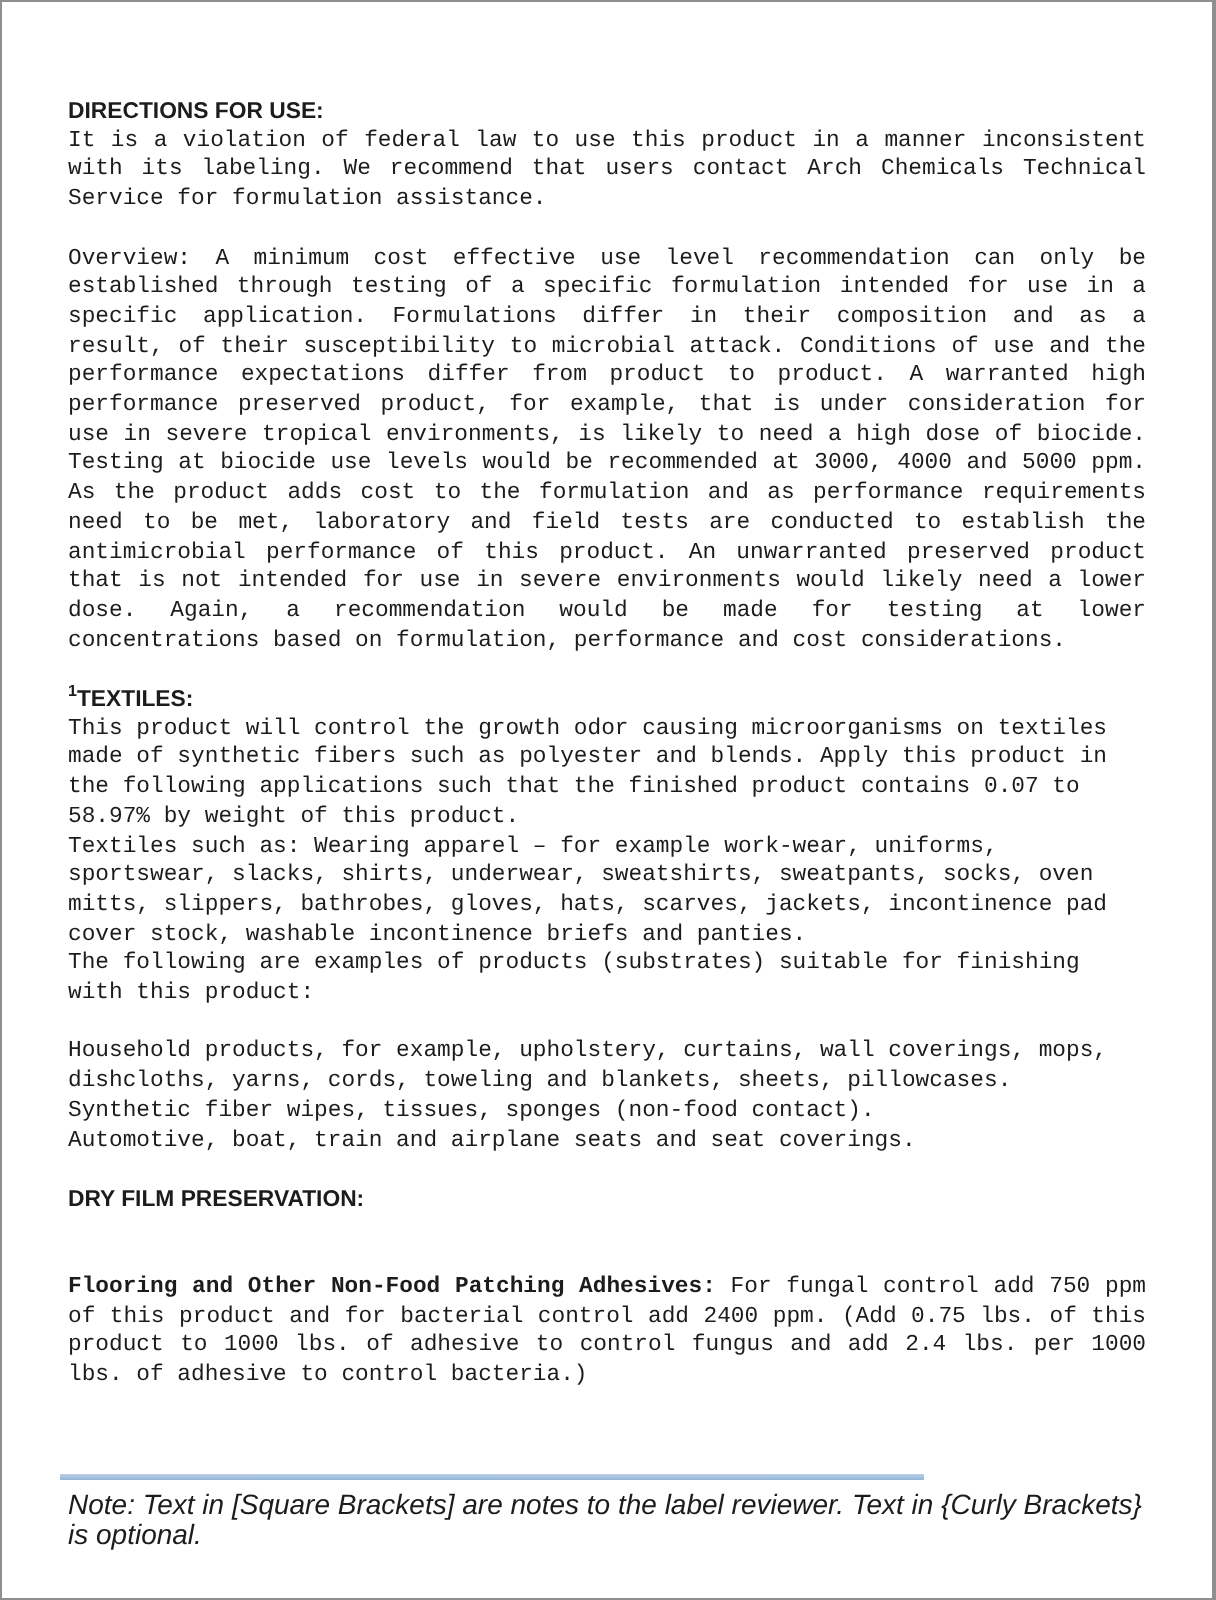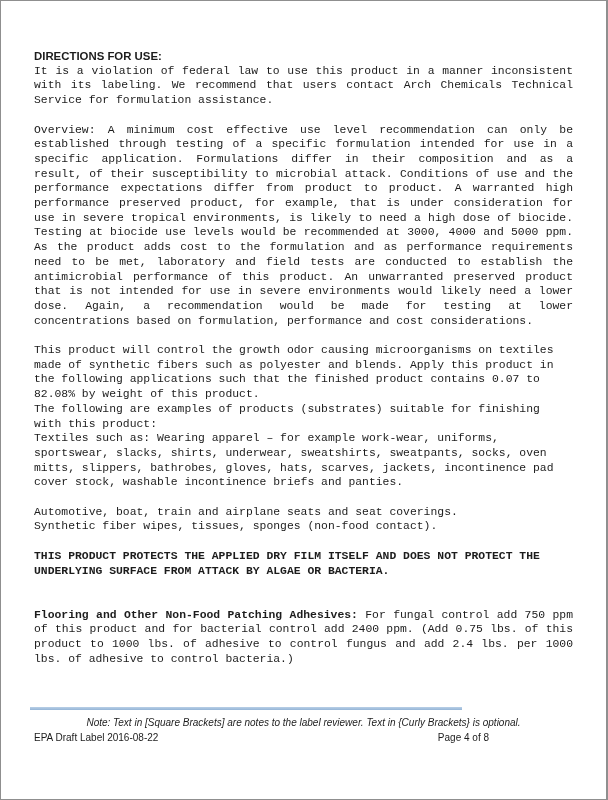--- a/index.html
+++ b/index.html
@@ -40,23 +40,22 @@
   }
   .rule-blue {
     height: 3px;
     width: 432px;
     margin-top: 41px;
     margin-left: -4px;
     background: linear-gradient(#b9d0e7, #94b4d6);
   }
   .footer {
     margin-top: 5px;
-    font-size: 10px;
+    font-size: 14px;
     line-height: 15px;
-    text-align: center;
   }
   .footer .note { font-style: italic; }
   .footer-row {
     display: flex;
     justify-content: space-between;
   }
   .footer-row .page-label { margin-right: 84px; }
 </style>
 </head>
 <body>
@@ -66,44 +65,42 @@
 
     <div class="h-bold">DIRECTIONS FOR USE:</div>
     <p class="just">It is a violation of federal law to use this product in a manner inconsistent with its labeling.  We recommend that users contact Arch Chemicals Technical Service for formulation assistance.</p>
 
     <div class="gap"></div>
 
     <p class="just">Overview:   A minimum cost effective use level recommendation can only be established through testing of a specific formulation intended for use in a specific application.  Formulations differ in their composition and as a result, of their susceptibility to microbial attack.  Conditions of use and the performance expectations differ from product to product.  A warranted high performance preserved product, for example, that is under consideration for use in severe tropical environments, is likely to need a high dose of biocide.  Testing at biocide use levels would be recommended at 3000, 4000 and 5000 ppm.  As the product adds cost to the formulation and as performance requirements need to be met, laboratory and field tests are conducted to establish the antimicrobial performance of this product.  An unwarranted preserved product that is not intended for use in severe environments would likely need a lower dose.  Again, a recommendation would be made for testing at lower concentrations based on formulation, performance and cost considerations.</p>
 
     <div class="gap"></div>
 
-    <p>This product will control the growth odor causing microorganisms on textiles made of synthetic fibers such as polyester and blends.  Apply this product in the following applications such that the finished product contains 0.07 to 82.08% by weight of this product.</p>
+    <div class="h-bold"><sup class="fnote">1</sup><span>TEXTILES:</span></div>
+    <p>This product will control the growth odor causing microorganisms on textiles made of synthetic fibers such as polyester and blends.  Apply this product in the following applications such that the finished product contains 0.07 to 58.97% by weight of this product.</p>
+    <p>Textiles such as: Wearing apparel – for example work-wear, uniforms, sportswear, slacks, shirts, underwear, sweatshirts, sweatpants, socks, oven mitts, slippers, bathrobes, gloves, hats, scarves, jackets, incontinence pad cover stock, washable incontinence briefs and panties.</p>
     <p>The following are examples of products (substrates) suitable for finishing with this product:</p>
-    <p>Textiles such as: Wearing apparel – for example work-wear, uniforms, sportswear, slacks, shirts, underwear, sweatshirts, sweatpants, socks, oven mitts, slippers, bathrobes, gloves, hats, scarves, jackets, incontinence pad cover stock, washable incontinence briefs and panties.</p>
 
     <div class="gap"></div>
 
+    <p>Household products, for example, upholstery, curtains, wall coverings, mops, dishcloths, yarns, cords, toweling and blankets,  sheets, pillowcases.</p>
+    <p>Synthetic fiber wipes, tissues, sponges (non-food contact).</p>
     <p>Automotive, boat, train and airplane seats and seat coverings.</p>
-    <p>Synthetic fiber wipes, tissues, sponges (non-food contact).</p>
 
     <div class="gap"></div>
 
-    <p class="bold-para">THIS PRODUCT PROTECTS THE APPLIED DRY FILM ITSELF AND DOES NOT PROTECT THE UNDERLYING SURFACE FROM ATTACK BY ALGAE OR BACTERIA.</p>
+    <div class="h-bold">DRY FILM PRESERVATION:</div>
 
     <div class="gap"></div>
 
 
     <div class="gap"></div>
 
     <p class="just"><span class="h-bold">Flooring and Other Non-Food Patching Adhesives:</span><span>  For fungal control add 750 ppm of this product and for bacterial control add 2400 ppm.  (Add 0.75 lbs. of this product to 1000 lbs. of adhesive to control fungus and add 2.4 lbs. per 1000 lbs. of adhesive to control bacteria.)</span></p>
 
     <div class="rule-blue"></div>
 
     <div class="footer">
       <div class="note">Note:  Text in [Square Brackets] are notes to the label reviewer.  Text in {Curly Brackets} is optional.</div>
-      <div class="footer-row">
-        <span>EPA Draft Label 2016-08-22</span>
-        <span class="page-label">Page 4 of 8</span>
-      </div>
     </div>
 
   </div>
 </div>
 
 </body></html>

